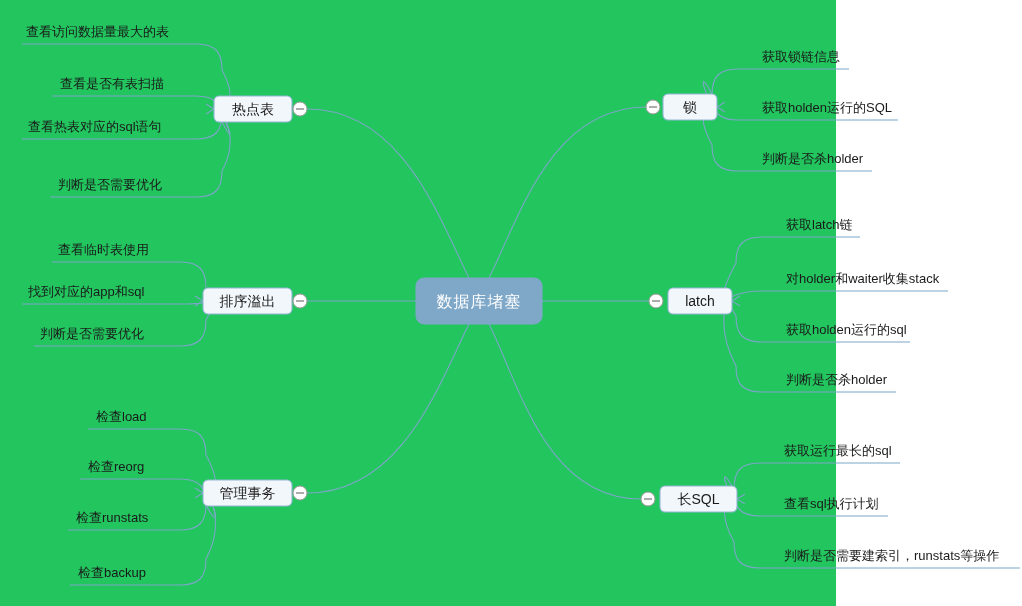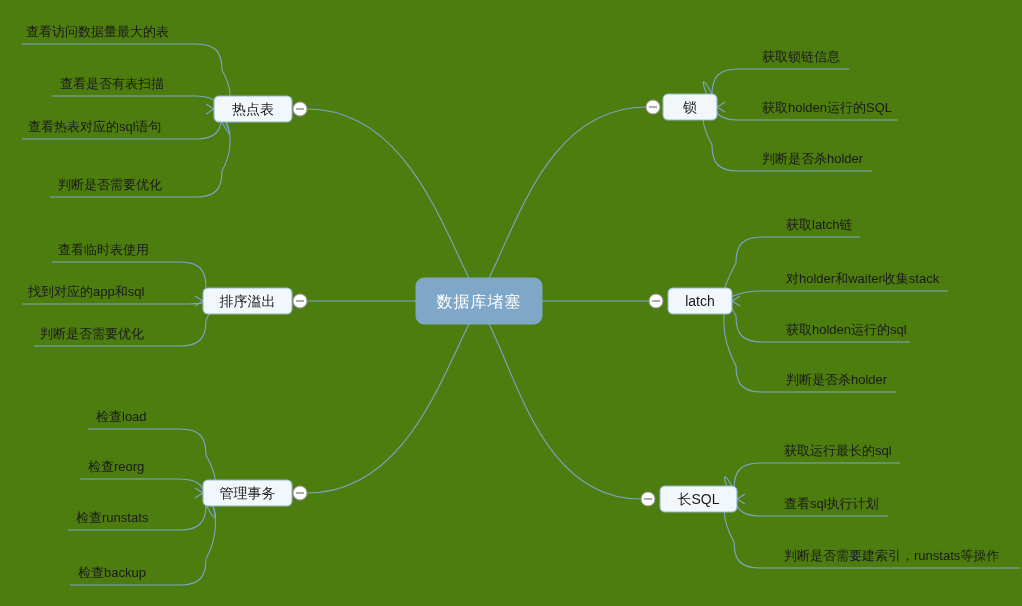--- a/index.html
+++ b/index.html
@@ -9,23 +9,23 @@
     background: #ffffff;
   }
   body {
     width: 1022px;
     height: 606px;
     overflow: hidden;
     font-family: "Liberation Sans", "DejaVu Sans", sans-serif;
   }
   #mindmap-root {
     position: relative;
-    width: 1022px;
+    width: 836px;
     height: 606px;
-    background: #4d7c0f;
+    background: #22c55e;
   }
   #mindmap-svg {
     position: absolute;
     left: 0;
     top: 0;
     width: 1022px;
     height: 606px;
   }
   .edge {
     fill: none;

